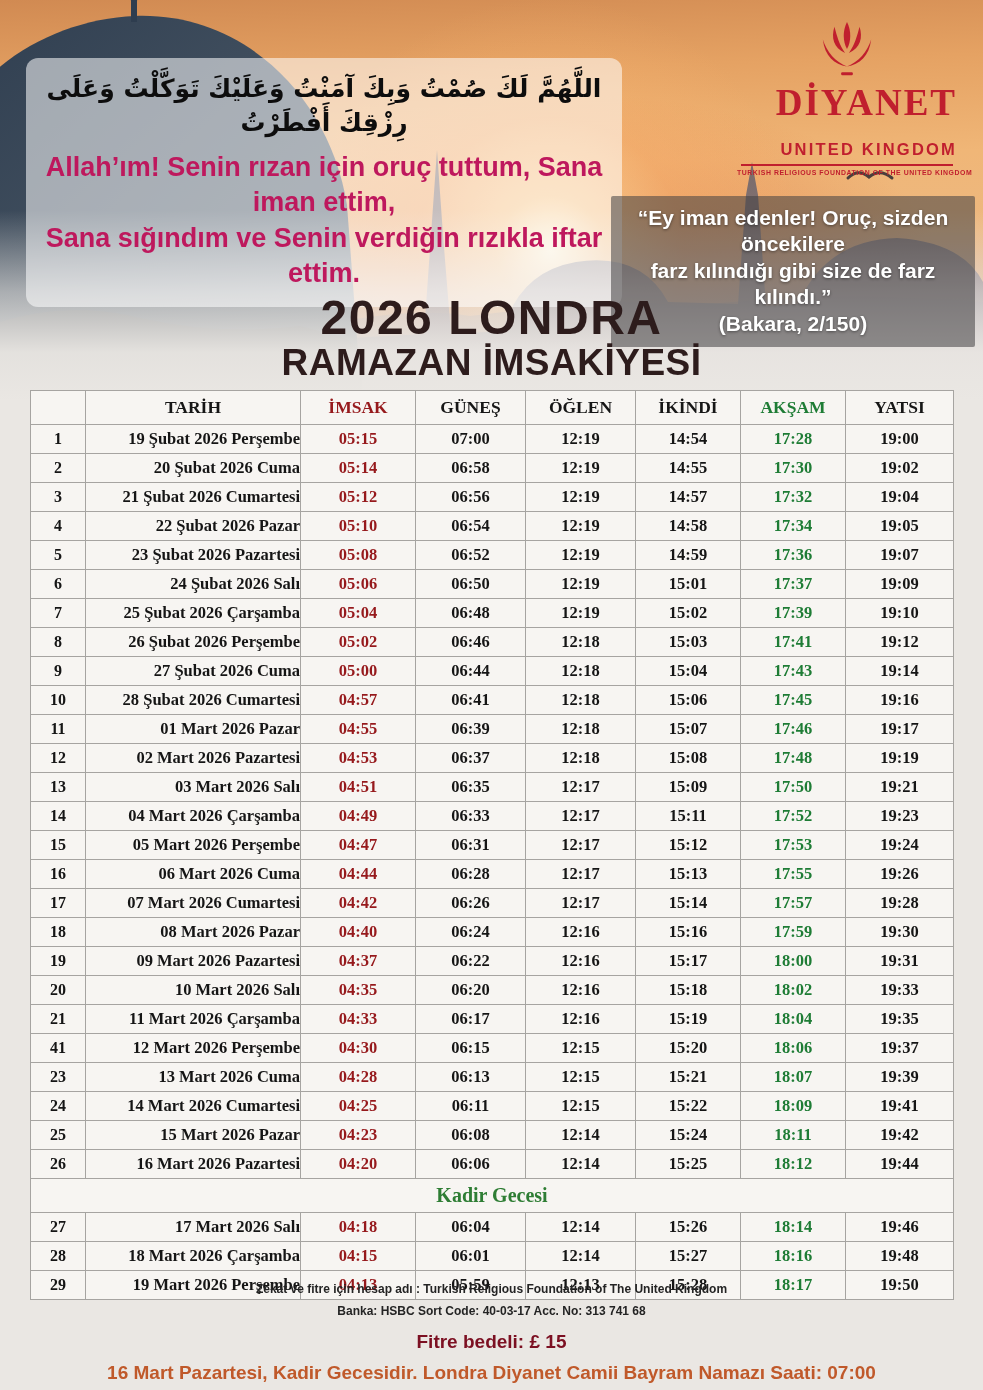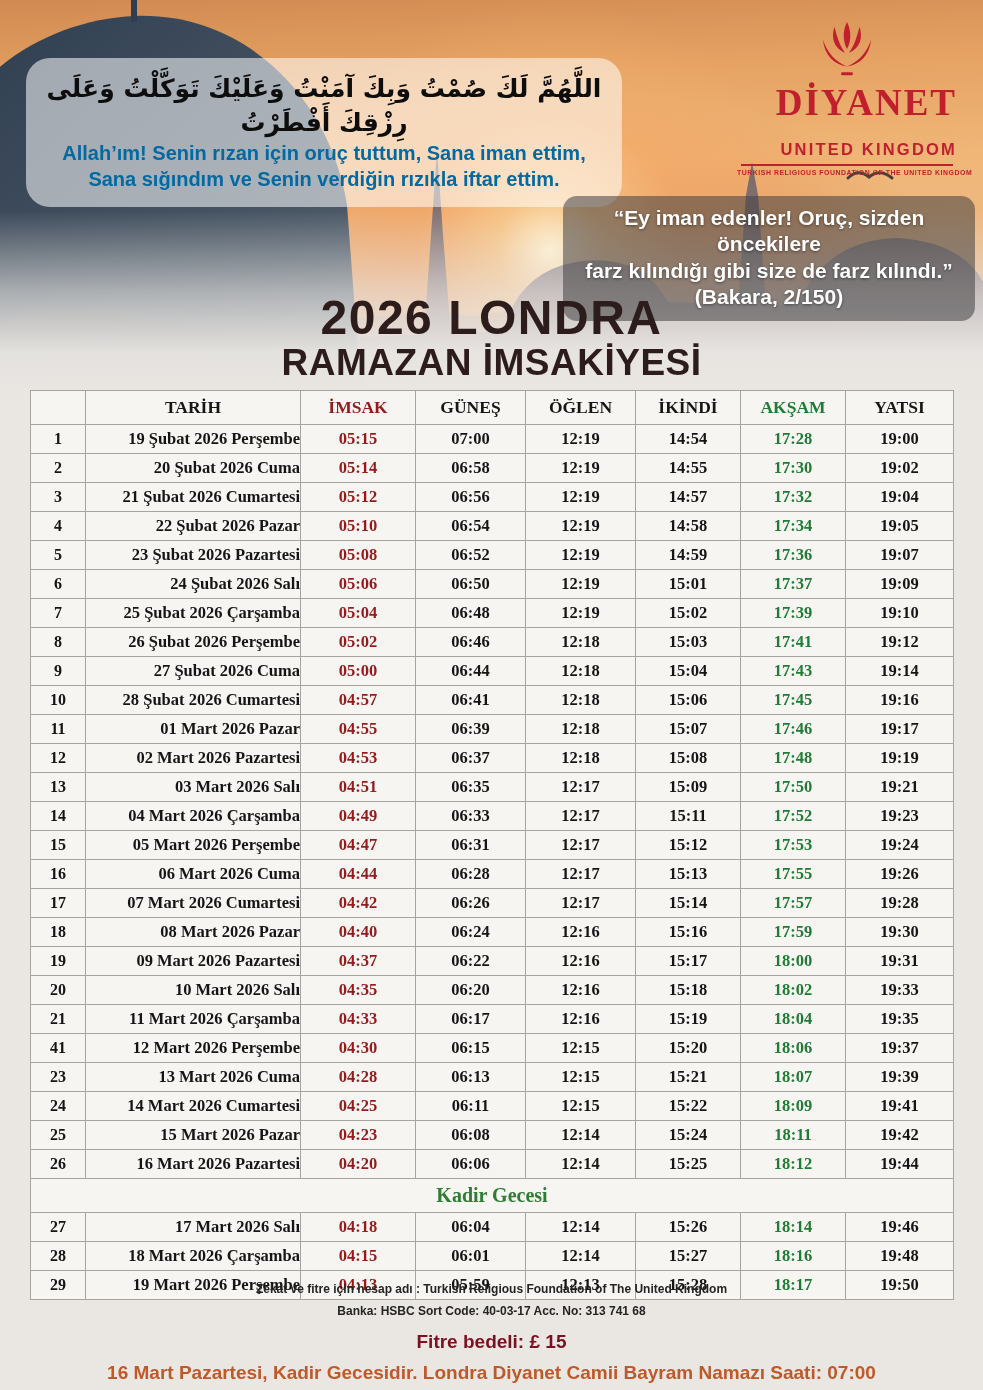--- a/index.html
+++ b/index.html
@@ -23,33 +23,34 @@
   .hero svg.scene{position:absolute;inset:0;}
   .hero .fade{
     position:absolute;inset:0;
     background:linear-gradient(180deg, rgba(234,231,227,0) 52%, rgba(236,233,229,0.62) 72%, rgba(236,233,229,0.95) 87%, #EAE7E3 99%);
   }
 
   
   .dua-box{
     position:absolute;left:26px;top:58px;width:596px;
     background:rgba(255,255,255,0.55);
-    border-radius:24px;
+    border-radius:12px;
     padding:14px 16px 15px;
     box-sizing:border-box;
     text-align:center;
   }
   .dua-arabic{
     direction:rtl;
     font-family:"DejaVu Sans",sans-serif;
     font-size:25px;font-weight:bold;color:#0D0D0D;
     line-height:1.35;
   }
   .dua-tr{
-    font-size:20px;font-weight:bold;color:#0369a1;line-height:1.32;
+    margin-top:10px;
+    font-size:27px;font-weight:bold;color:#be185d;line-height:1.32;
   }
 
   
   .logo{
     position:absolute;right:26px;top:20px;width:220px;
     text-align:right;color:var(--brand-red);
   }
   .logo .tulip{display:block;margin:0 auto 2px;}
   .logo .wordmark{
     font-family:"Liberation Serif","DejaVu Serif",serif;
@@ -58,23 +59,23 @@
   .logo .region{
     font-size:16.5px;font-weight:bold;letter-spacing:2.2px;margin-top:19px;
   }
   .logo .rule{height:2px;background:var(--brand-red);margin:5px 4px 3px;}
   .logo .tagline{
     font-size:6.9px;font-weight:bold;letter-spacing:0.55px;white-space:nowrap;
   }
 
   
   .quote-box{
-    position:absolute;right:8px;top:196px;width:412px;
+    position:absolute;right:8px;top:196px;width:364px;
     background:rgba(66,64,66,0.55);
-    border-radius:14px;
+    border-radius:2px;
     padding:9px 6px 10px;
     box-sizing:border-box;
     text-align:center;color:#FFFFFF;
     font-size:21px;font-weight:bold;line-height:1.26;
     text-shadow:0 1px 3px rgba(0,0,0,0.45);
   }
 
   
   .title{
     position:absolute;top:294px;left:0;width:100%;

